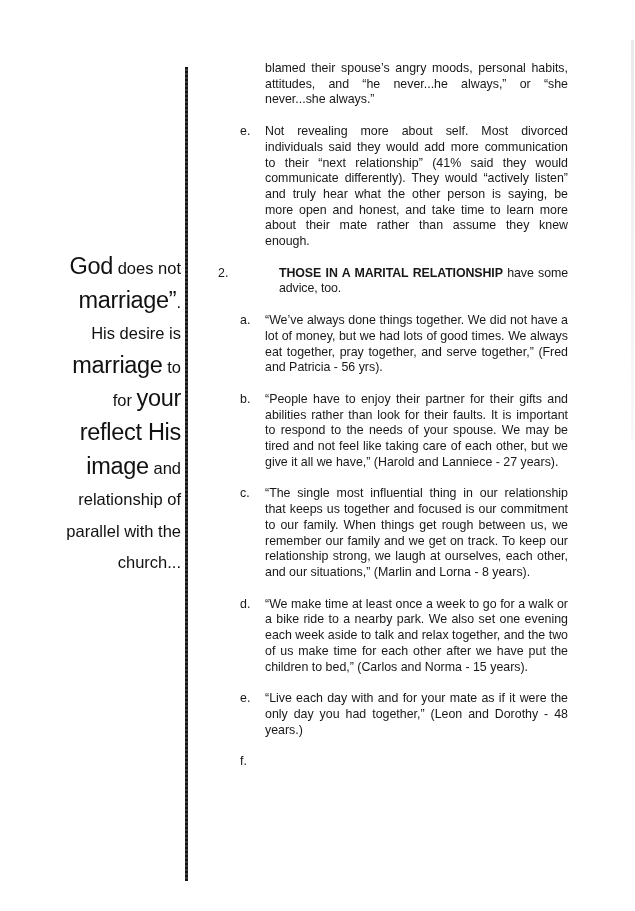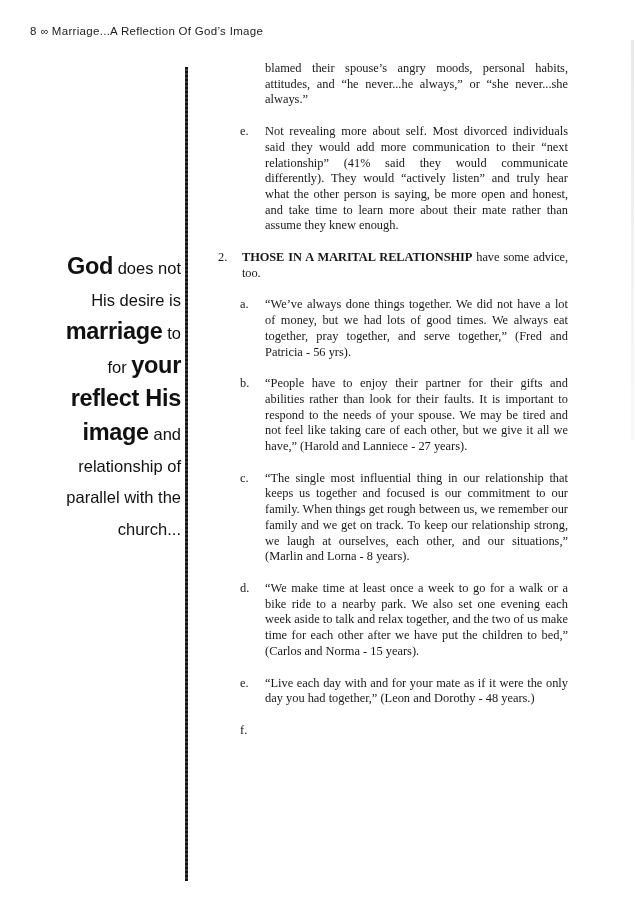--- a/index.html
+++ b/index.html
@@ -22,50 +22,48 @@
   .scan-edge {
     position:absolute; right:1px; top:40px; width:3px; height:400px;
     background:linear-gradient(180deg,#d8d8d8,#f2f2f2); opacity:.55;
   }
   
   .pullquote {
     position:absolute; left:16px; top:251px; width:165px;
     text-align:right; color:#111;
   }
   .pq-line { line-height:31.6px; font-size:16.5px; white-space:nowrap; }
-  .pq-line .big { font-size:23.5px; font-weight:700; letter-spacing:-0.3px; }
+  .pq-line .big { font-size:23.5px; font-weight:400; letter-spacing:-0.3px; }
   
   .body-col {
     position:absolute; left:213px; top:61px; width:355px;
     font-size:12.4px; line-height:15.7px; text-align:justify;
-    text-justify:inter-word; color:#181818;font-family:Liberation Serif, serif;
+    text-justify:inter-word; color:#181818;
   }
   .cont-para { margin:0 0 16px 52px; }
   .row { display:flex; margin:0 0 16px 0; }
   .row:last-child { margin-bottom:0; }
   .gutter { flex:0 0 52px; box-sizing:border-box; padding-left:27px; }
   .row.section-row .gutter { flex:0 0 29px; padding-left:5px; }
   .itext { flex:1; }
   .bold { font-weight:700; }
-  .section-head { letter-spacing:-0.1px; }
+  .section-head { letter-spacing:-0.1px;margin-left:37px; }
 </style>
 </head>
 <body>
 
 <div class="page">
 
-  <div class="running-header">
-    <span>8</span><span class="orn">∞</span><span>Marriage...A Reflection Of God’s Image</span>
-  </div>
 
   <div class="col-divider"></div>
   <div class="scan-edge"></div>
 
   <aside class="pullquote">
     <div class="pq-line"><span class="big">God</span><span> does not</span></div>
+    <div class="pq-line"><span class="big">marriage”</span><span>.</span></div>
     <div class="pq-line"><span>His desire is</span></div>
     <div class="pq-line"><span class="big">marriage</span><span> to</span></div>
     <div class="pq-line"><span>for </span><span class="big">your</span></div>
     <div class="pq-line"><span class="big">reflect His</span></div>
     <div class="pq-line"><span class="big">image</span><span> and</span></div>
     <div class="pq-line"><span>relationship of</span></div>
     <div class="pq-line"><span>parallel with the</span></div>
     <div class="pq-line"><span>church...</span></div>
   </aside>
 

